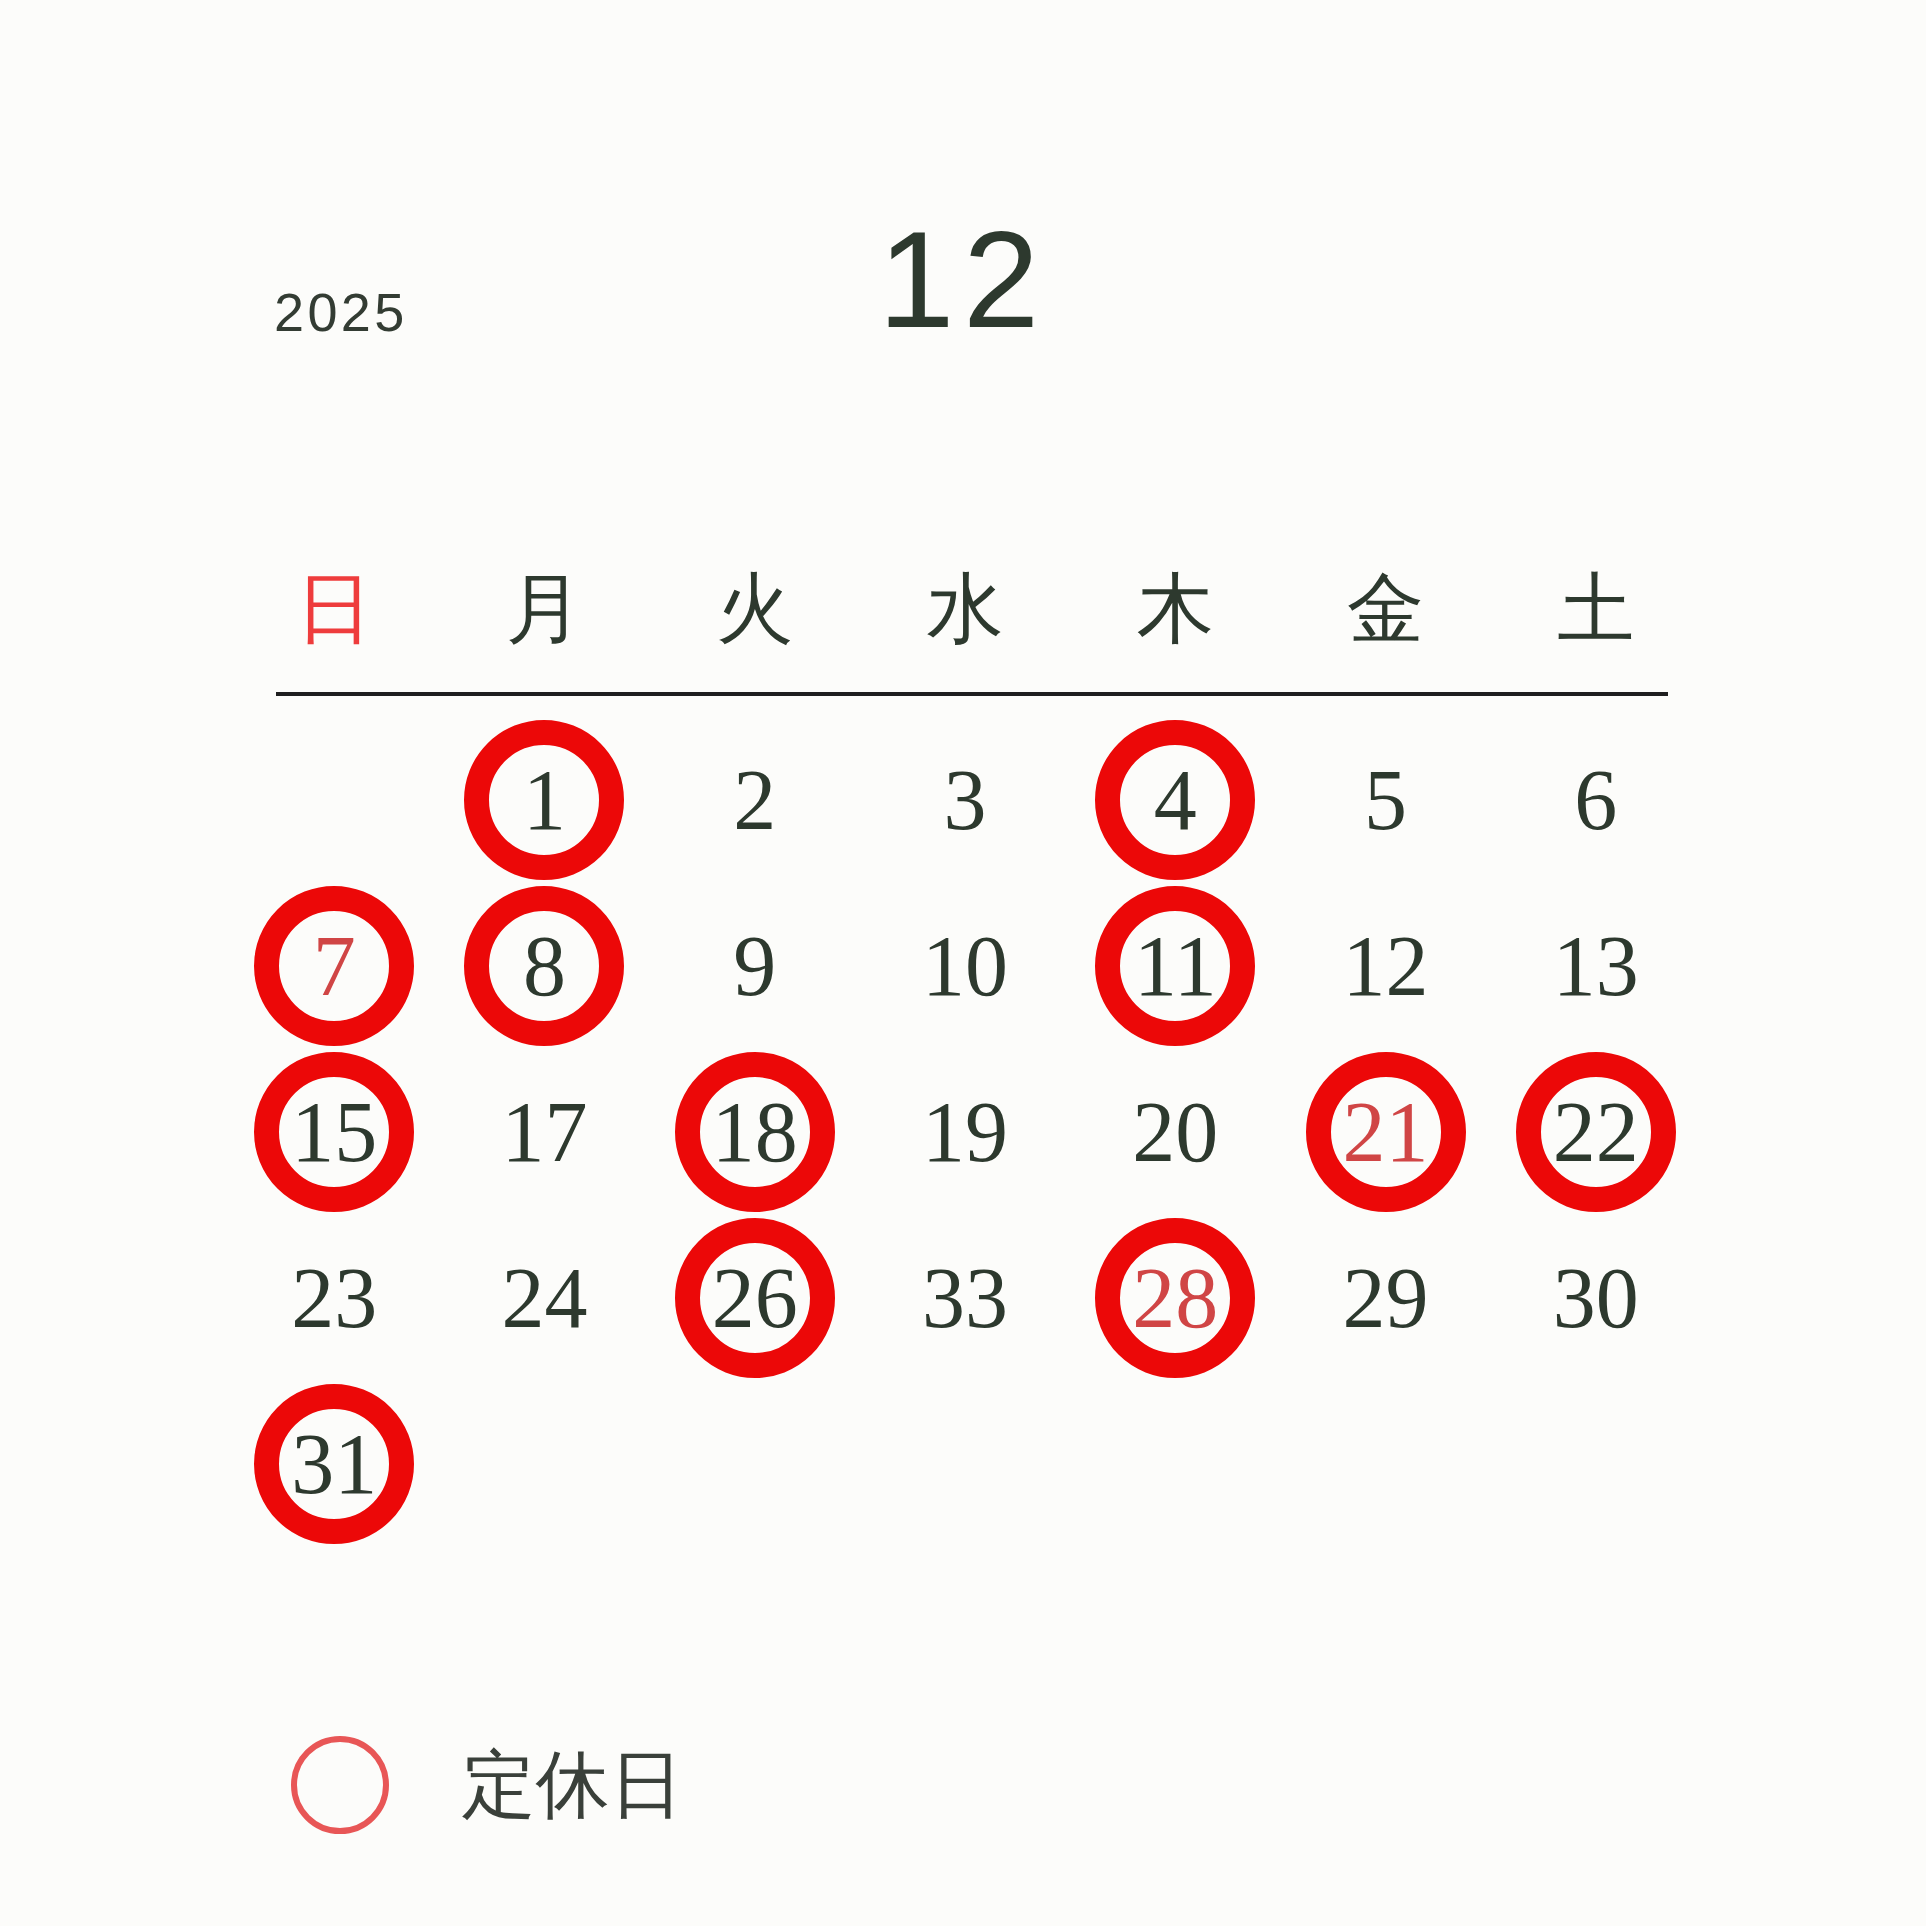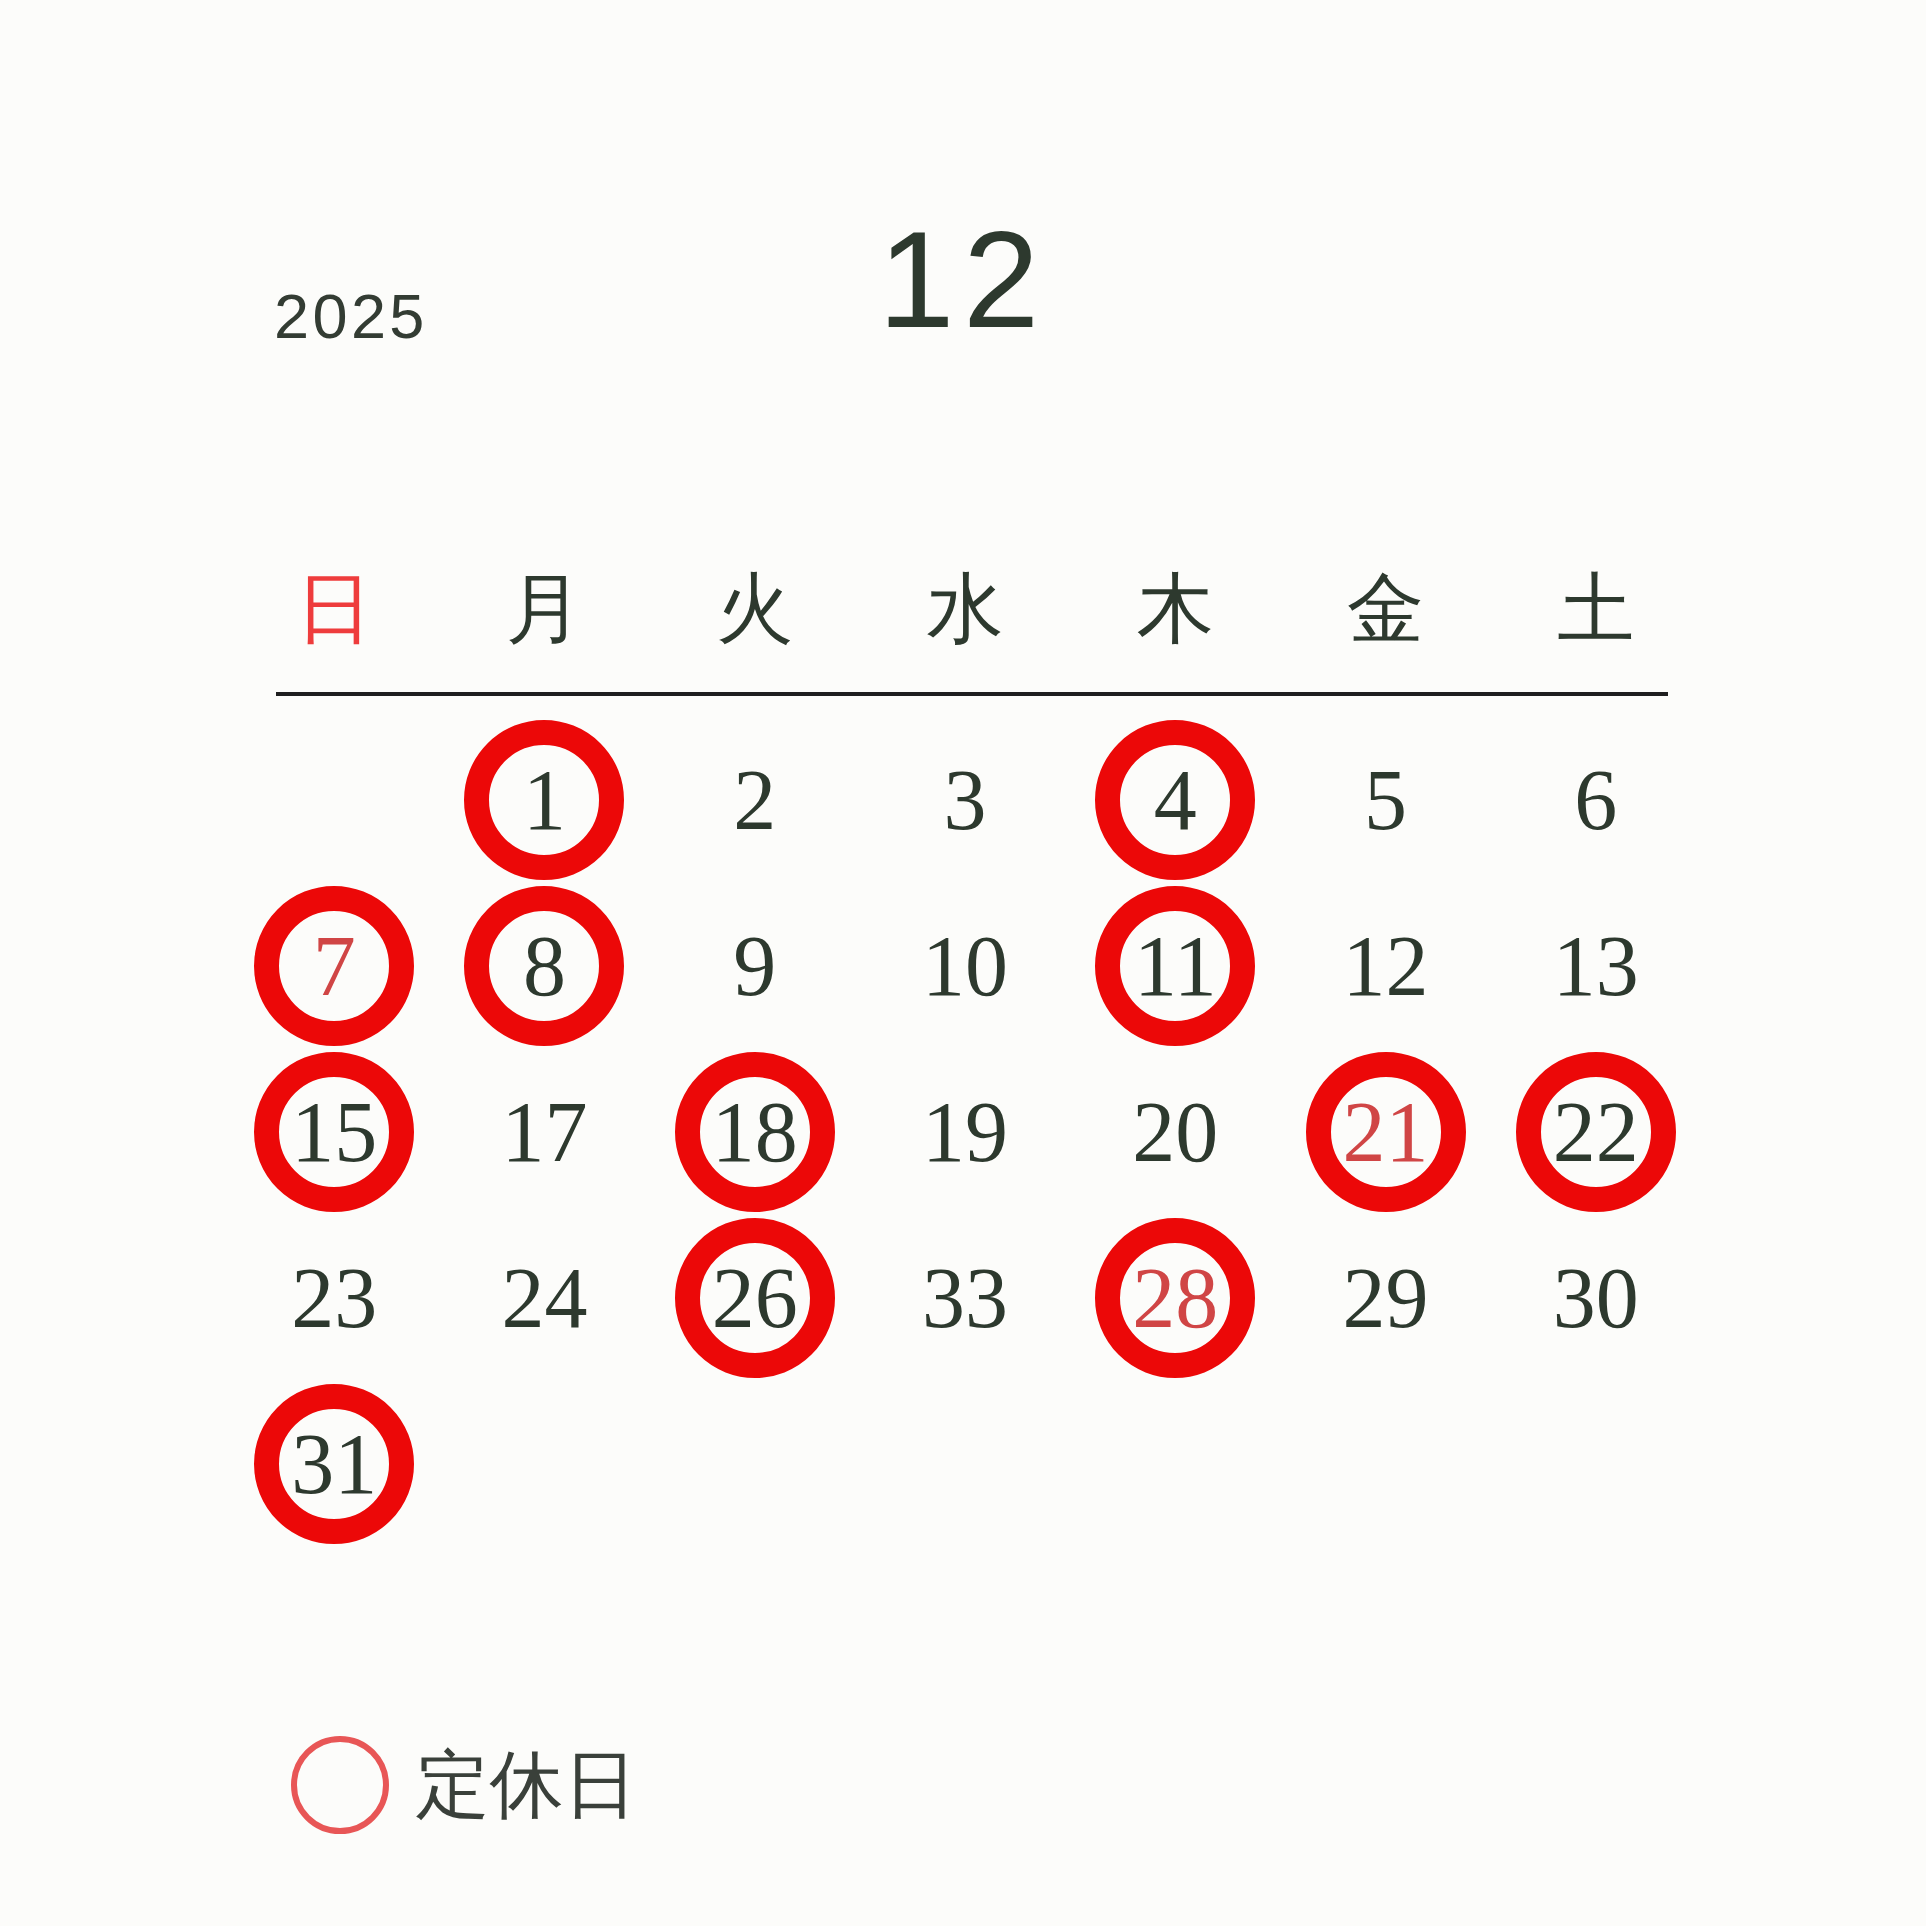--- a/index.html
+++ b/index.html
@@ -6,21 +6,21 @@
   body{
     width:1926px;height:1926px;
     background:#fcfcfa;
     position:relative;
     overflow:hidden;
     font-family:"Liberation Serif", serif;
   }
   .year{
     position:absolute;left:274px;top:285px;
     font-family:"Liberation Sans", sans-serif;
-    font-size:63px;line-height:1;letter-spacing:3.4px;
+    font-size:54px;line-height:1;letter-spacing:3.4px;
     color:#333c33;
   }
   .month{
     position:absolute;left:0;top:211px;width:1926px;
     text-align:center;
     font-family:"Liberation Sans", sans-serif;
     font-size:137px;line-height:1;letter-spacing:8.6px;
     color:#2d392e;
   }
   .cal{position:absolute;left:229px;top:531px;width:1472px;}
@@ -38,21 +38,21 @@
   .cell{position:relative;display:flex;align-items:center;justify-content:center;}
   .num{position:relative;z-index:1;font-size:86px;line-height:1;color:#2d392e;}
   .cell.sunday .num{color:#d04545;}
   .ring{
     display:none;position:absolute;left:50%;top:50%;
     width:110px;height:110px;
     border:25px solid #ec0808;border-radius:50%;
     transform:translate(-50%,-50%);
   }
   .cell.closed .ring{display:block;}
-  .legend{position:absolute;left:291px;top:1736px;display:flex;align-items:center;}
+  .legend{position:absolute;left:291px;top:1736px;display:flex;align-items:center;gap:46px;}
   .legend-ring{
     width:86px;height:86px;flex:0 0 auto;
     border:6.8px solid #e85656;border-radius:50%;
     background:transparent;
   }
   .legend-label{margin-left:26.5px;font-size:74px;line-height:1;color:#3a403a;}
 </style>
 </head>
 <body>
 

